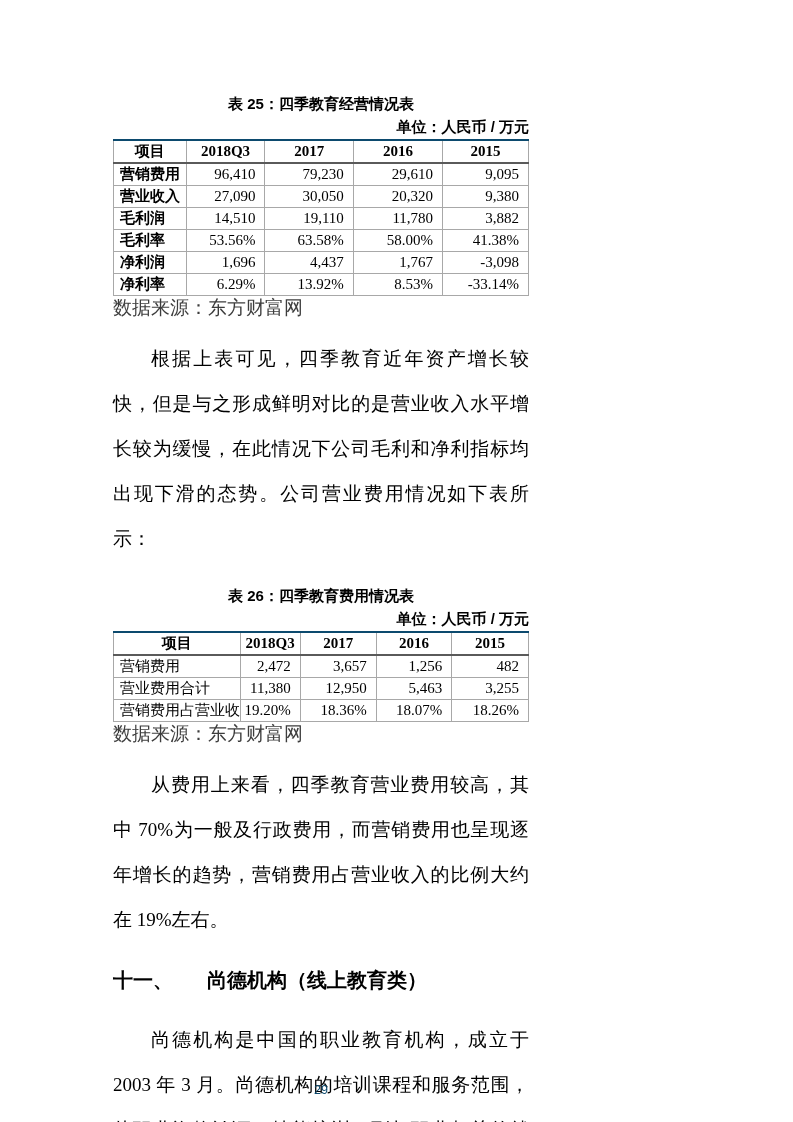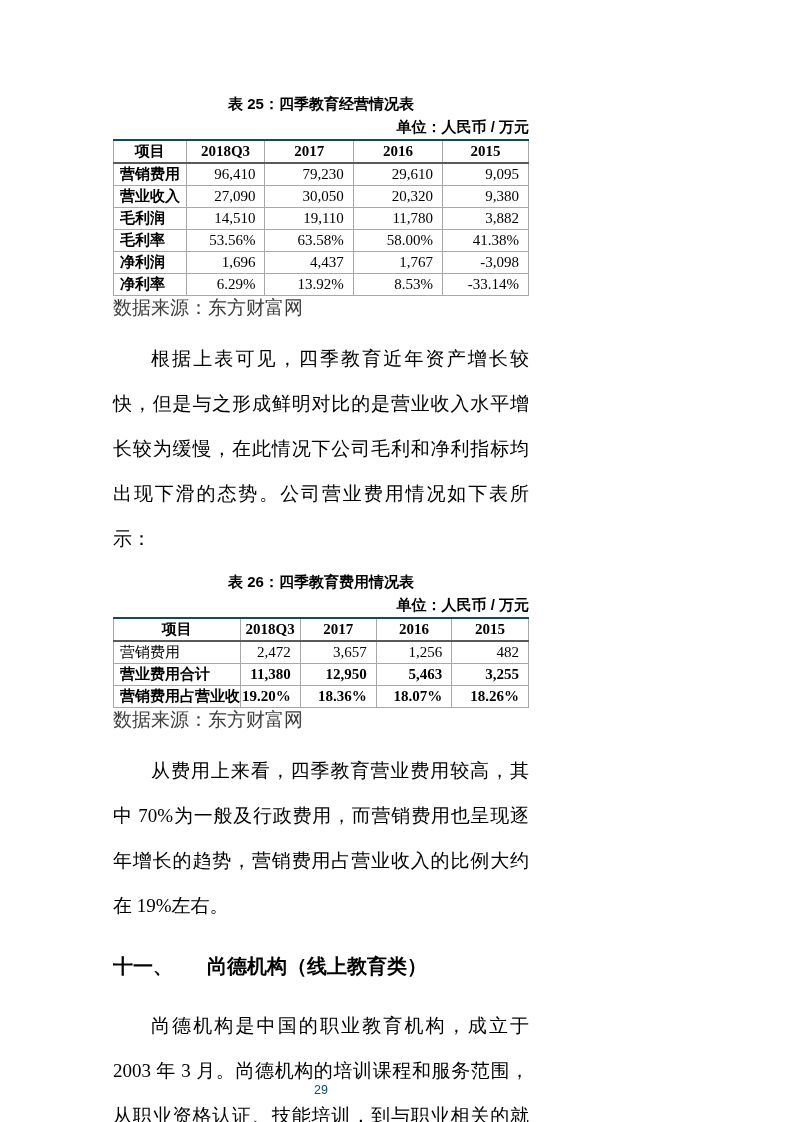--- a/index.html
+++ b/index.html
@@ -15,21 +15,21 @@
     overflow: hidden;
   }
   .tbl-title {
     font-family: "Liberation Sans", "DejaVu Sans", sans-serif;
     font-size: 15px;
     font-weight: bold;
     text-align: center;
     line-height: 16px;
     margin: 0 0 7px 0;
   }
-  .tbl-title.second { margin-top: 13px; }
+  .tbl-title.second { margin-top: 27px; }
   .unit-line {
     font-family: "Liberation Sans", "DejaVu Sans", sans-serif;
     font-size: 15px;
     font-weight: bold;
     text-align: right;
     line-height: 16px;
     margin: 0 0 4px 0;
   }
   table.fin-table {
     width: 100%;
@@ -47,21 +47,21 @@
     white-space: nowrap;
   }
   .fin-table thead th {
     border-bottom: 2px solid #5a5a5a;
     font-weight: bold;
     text-align: center;
   }
   .fin-table td.lbl { text-align: left; padding-left: 6px; }
   .fin-table td.num { text-align: right; padding-right: 9px; }
   table.t25 td.lbl { font-weight: bold; }
-  table.t26 tr.bold td { font-weight: bold; }
+  table.t26 tr.bold td { font-weight: normal; }
   .source {
     font-size: 19px;
     color: #3d3d3d;
     line-height: 17px;
     margin-top: 3px;
   }
   .body-para {
     font-size: 19px;
     line-height: 45px;
     text-align: justify;

